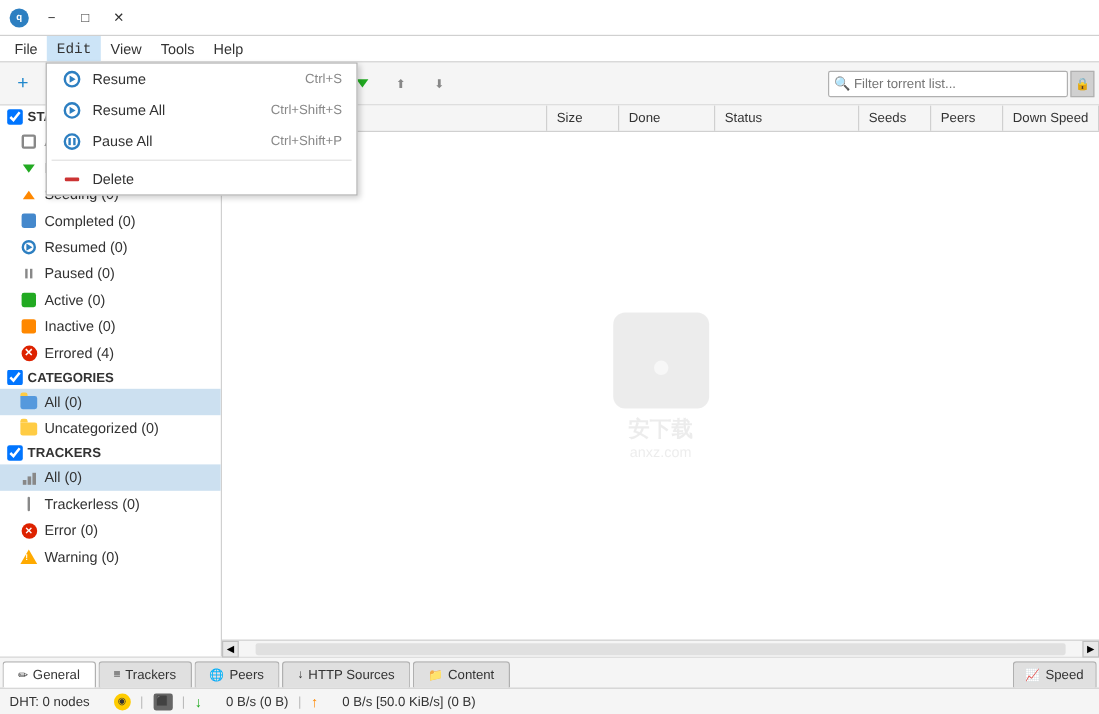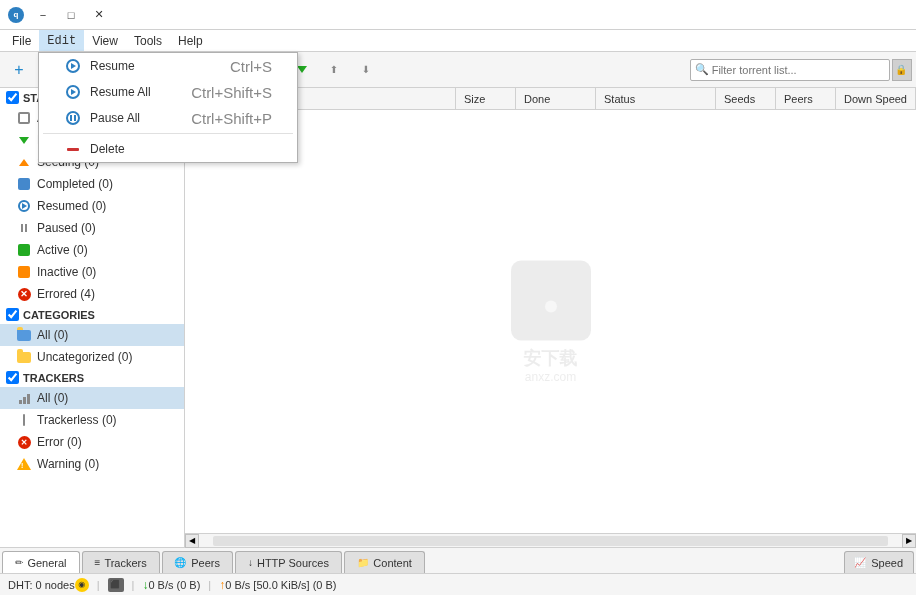--- a/index.html
+++ b/index.html
@@ -87,41 +87,41 @@
       left: 38px;
       background: #ffffff;
       border: 1px solid #b0b0b0;
       box-shadow: 2px 2px 5px rgba(0,0,0,0.2);
       z-index: 200;
       min-width: 260px;
     }
     .dropdown-item {
       display: flex;
       align-items: center;
-      padding: 4px 25px;
+      padding: 4px 12px;
       cursor: pointer;
       font-size: 12px;
       color: #333;
       height: 26px;
     }
     .dropdown-item .item-icon {
       width: 18px;
       height: 18px;
       margin-right: 8px;
       display: flex;
       align-items: center;
       justify-content: center;
       flex-shrink: 0;
     }
     .dropdown-item .item-label {
       flex: 1;
     }
     .dropdown-item .item-shortcut {
       color: #888;
-      font-size: 15px;
+      font-size: 11px;
     }
     .dropdown-separator {
       height: 1px;
       background: #e0e0e0;
       margin: 2px 4px;
     }
 
     
     .toolbar {
       background: #f5f5f5;
@@ -379,21 +379,21 @@
       display: flex;
       align-items: center;
       padding: 0 8px;
       font-size: 11px;
       color: #333;
       gap: 8px;
     }
     .status-segment {
       display: flex;
       align-items: center;
-      gap: 0;
+      gap: 20px;
     }
     .status-sep { color: #bbb; }
 
     
     .icon-circle-play {
       width: 14px; height: 14px;
       border-radius: 50%;
       border: 2px solid #2d7fc1;
       display: flex; align-items: center; justify-content: center;
     }

